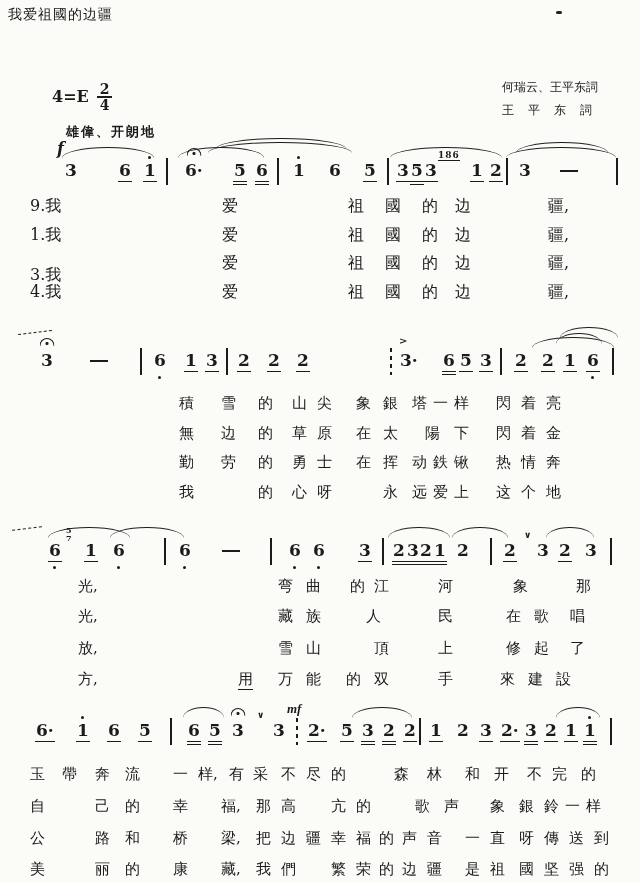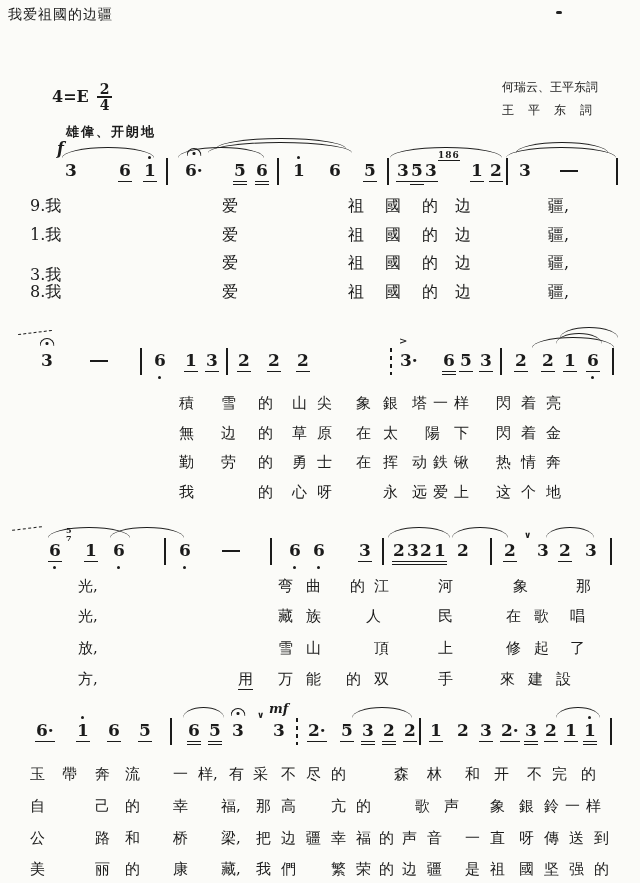--- a/index.html
+++ b/index.html
@@ -105,21 +105,21 @@
       <span class="lyr v" style="left: 422px; top: 227px;">的</span>
       <span class="lyr v" style="left: 455px; top: 227px;">边</span>
       <span class="lyr v" style="left: 548px; top: 227px;">疆,</span>
       <span class="lyr v" style="left: 30px; top: 255px; margin-top: 12px;">3.我</span>
       <span class="lyr v" style="left: 222px; top: 255px;">爱</span>
       <span class="lyr v" style="left: 348px; top: 255px;">祖</span>
       <span class="lyr v" style="left: 385px; top: 255px;">國</span>
       <span class="lyr v" style="left: 422px; top: 255px;">的</span>
       <span class="lyr v" style="left: 455px; top: 255px;">边</span>
       <span class="lyr v" style="left: 548px; top: 255px;">疆,</span>
-      <span class="lyr v" style="left: 30px; top: 284px;">8.我</span>
+      <span class="lyr v" style="left: 30px; top: 284px;">4.我</span>
       <span class="lyr v" style="left: 222px; top: 284px;">爱</span>
       <span class="lyr v" style="left: 348px; top: 284px;">祖</span>
       <span class="lyr v" style="left: 385px; top: 284px;">國</span>
       <span class="lyr v" style="left: 422px; top: 284px;">的</span>
       <span class="lyr v" style="left: 455px; top: 284px;">边</span>
       <span class="lyr v" style="left: 548px; top: 284px;">疆,</span>
       <span class="note" style="left: 40px; top: 352px;">3<i class="fer"></i></span>
       <div class="ext" style="left: 90px; top: 360px;"></div>
       <div class="bl" style="left: 140px; top: 348px; height: 27px;"></div>
       <span class="note" style="left: 153px; top: 352px;">6<i class="ld"></i></span>
@@ -263,21 +263,21 @@
       <span class="note u1" style="left: 35px; top: 722px;">6·</span>
       <span class="note u1" style="left: 76px; top: 722px;">1<i class="hd"></i></span>
       <span class="note u1" style="left: 107px; top: 722px;">6</span>
       <span class="note u1" style="left: 138px; top: 722px;">5</span>
       <div class="bl" style="left: 170px; top: 718px; height: 27px;"></div>
       <span class="note u2" style="left: 187px; top: 722px;">6</span>
       <span class="note u2" style="left: 208px; top: 722px;">5</span>
       <span class="note" style="left: 231px; top: 722px;">3<i class="fer"></i></span>
       <span class="br" style="left: 257px; top: 710px;">∨</span>
       <span class="note" style="left: 272px; top: 722px;">3</span>
-      <span class="mf" style="left: 269px; top: 701px;">mf</span>
+      <span class="mf" style="left: 287px; top: 701px; font-family: Liberation Serif, serif;">mf</span>
       <div class="bl dsh" style="left: 296px; top: 718px; height: 27px;"></div>
       <span class="note u1" style="left: 307px; top: 722px;">2·</span>
       <span class="note u1" style="left: 340px; top: 722px;">5</span>
       <span class="note u2" style="left: 361px; top: 722px;">3</span>
       <span class="note u2" style="left: 382px; top: 722px;">2</span>
       <span class="note u1" style="left: 403px; top: 722px;">2</span>
       <div class="bl" style="left: 419px; top: 718px; height: 27px;"></div>
       <span class="note u1" style="left: 429px; top: 722px;">1</span>
       <span class="note" style="left: 456px; top: 722px;">2</span>
       <span class="note u1" style="left: 479px; top: 722px;">3</span>

